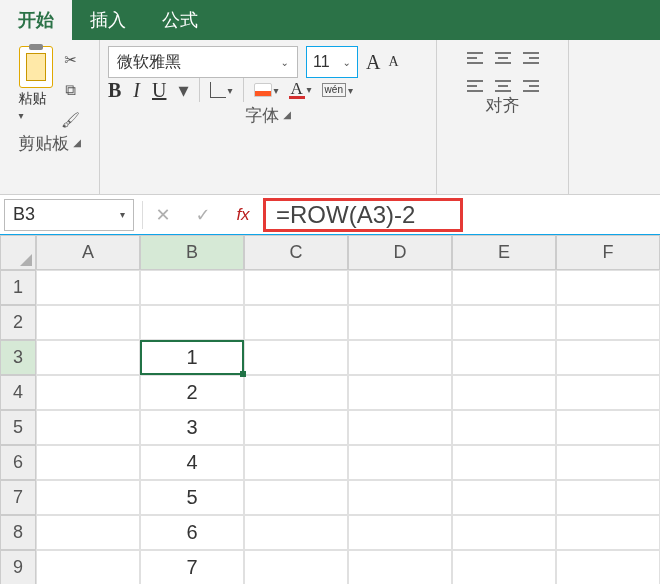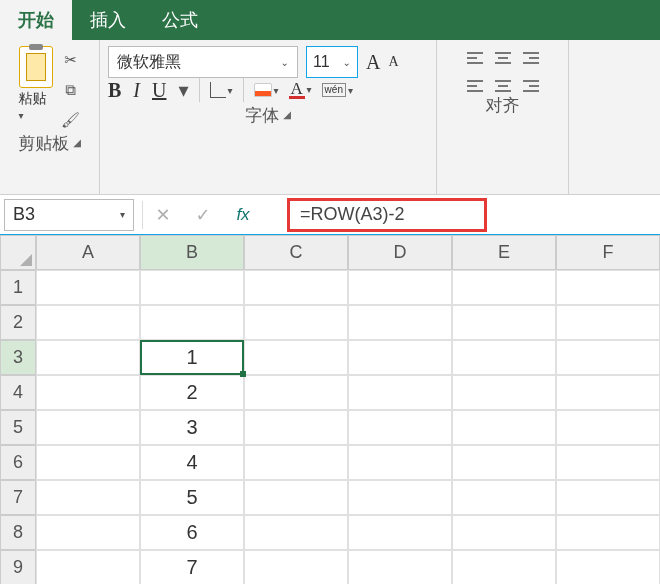--- a/index.html
+++ b/index.html
@@ -95,22 +95,22 @@
   .al-lines{display:flex;flex-direction:column;gap:3px;cursor:pointer;}
   .al-lines i{display:block;height:2px;background:#777;}
   .al-lines.tl i{width:16px;} .al-lines.tl i:nth-child(2){width:10px;}
   .al-lines.tc i{width:16px;} .al-lines.tc i:nth-child(2){width:10px;margin:0 auto;}
   .al-lines.tr i{width:16px;} .al-lines.tr i:nth-child(2){width:10px;margin-left:auto;}
   
   .fbar{display:flex;align-items:center;height:40px;border-bottom:1px solid #0ea5e9;background:#fff;}
   .name-box{display:flex;align-items:center;justify-content:space-between;width:130px;height:32px;margin:0 8px 0 4px;border:1px solid #bbb;padding:0 8px;font-size:18px;background:#fff;}
   .fsep{width:1px;height:28px;background:#ddd;}
   .fbtn{width:40px;text-align:center;font-size:18px;color:#b0b0b0;cursor:pointer;}
-  .fbtn.fx{font-style:italic;font-size:17px;color:#0f766e;}
-  .formula-input{flex:0 0 200px;height:34px;border:3px solid #e53935;margin-left:24px;display:flex;align-items:center;padding:0 10px;font-size:18px;color:#444;}
+  .fbtn.fx{font-style:italic;font-size:17px;color:#b91c1c;}
+  .formula-input{flex:0 0 200px;height:34px;border:3px solid #e53935;margin-left:0;display:flex;align-items:center;padding:0 10px;font-size:24px;color:#444;}
   
   .grid{display:grid;grid-template-columns:36px repeat(6,104px);grid-auto-rows:35px;border-collapse:collapse;}
   .corner{background:#eee;border:1px solid #ccc;position:relative;}
   .corner::after{content:"";position:absolute;right:3px;bottom:3px;width:0;height:0;border-style:solid;border-width:0 0 12px 12px;border-color:transparent transparent #b0b0b0 transparent;}
   .colh{background:#eee;border:1px solid #ccc;text-align:center;font-size:18px;color:#555;display:flex;align-items:center;justify-content:center;cursor:pointer;}
   .rowh{background:#eee;border:1px solid #ccc;text-align:center;font-size:18px;color:#555;display:flex;align-items:center;justify-content:center;cursor:pointer;}
   .rowh.sel,.colh.sel{background:#d6e9d6;}
   .cell{border:1px solid #e0e0e0;font-size:20px;display:flex;align-items:center;justify-content:center;background:#fff;}
   .cell.selected{outline:2px solid #217346;outline-offset:-2px;position:relative;z-index:2;}
   .cell.selected::after{content:"";position:absolute;right:-3px;bottom:-3px;width:6px;height:6px;background:#217346;}

